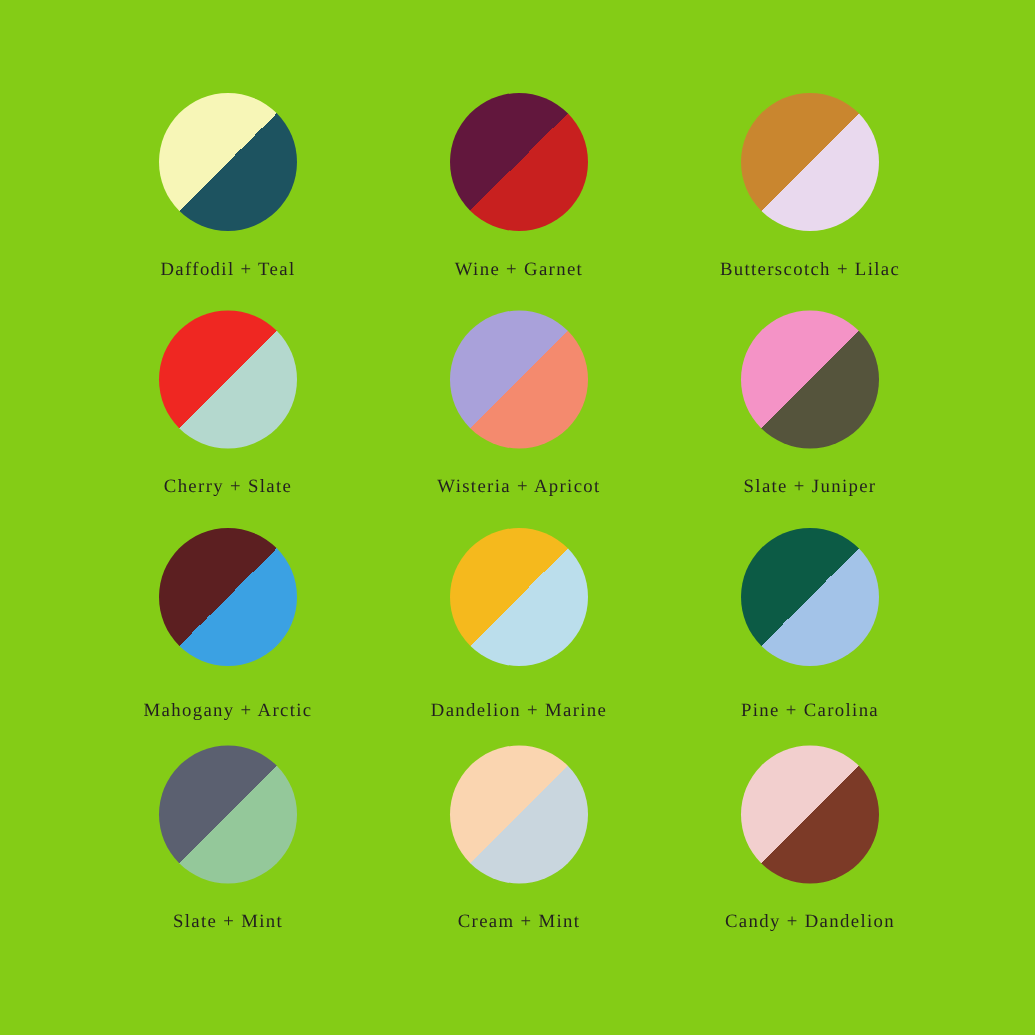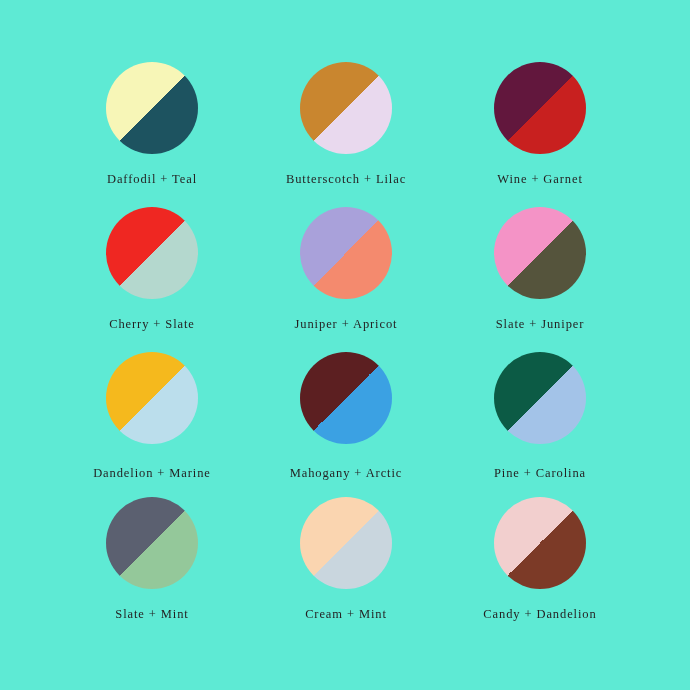--- a/index.html
+++ b/index.html
@@ -68,69 +68,69 @@
 
   
   .swatch-cell.row-0 .swatch-label { margin-top: 19px; }
   .swatch-cell.row-1 .swatch-label { margin-top: 19px; }
   .swatch-cell.row-2 .swatch-label { margin-top: 23px; }
   .swatch-cell.row-3 .swatch-label { }
 </style>
 </head>
 <body style="background: rgb(249, 240, 237);">
 
-<div id="palette-board" style="background: #5eead4; justify-content: center;">
+<div id="palette-board" style="background: #84cc16; justify-content: center;">
   <div id="swatch-grid">
       <div class="swatch-cell row-0">
         <div class="swatch-disc-wrap">
           <div class="swatch-disc" style="background: linear-gradient(135deg, rgb(247, 246, 183) 0%, rgb(247, 246, 183) 50%, rgb(29, 83, 96) 50%, rgb(29, 83, 96) 100%);"></div>
         </div>
         <div class="swatch-label" style="color: rgb(35, 31, 32);">Daffodil + Teal</div>
       </div>
       <div class="swatch-cell row-0">
         <div class="swatch-disc-wrap">
+          <div class="swatch-disc" style="background: linear-gradient(135deg, rgb(98, 23, 61) 0%, rgb(98, 23, 61) 50%, rgb(200, 32, 31) 50%, rgb(200, 32, 31) 100%);"></div>
+        </div>
+        <div class="swatch-label" style="color: rgb(35, 31, 32);">Wine + Garnet</div>
+      </div>
+      <div class="swatch-cell row-0">
+        <div class="swatch-disc-wrap">
           <div class="swatch-disc" style="background: linear-gradient(135deg, rgb(201, 134, 47) 0%, rgb(201, 134, 47) 50%, rgb(233, 217, 238) 50%, rgb(233, 217, 238) 100%);"></div>
         </div>
         <div class="swatch-label" style="color: rgb(35, 31, 32);">Butterscotch + Lilac</div>
-      </div>
-      <div class="swatch-cell row-0">
-        <div class="swatch-disc-wrap">
-          <div class="swatch-disc" style="background: linear-gradient(135deg, rgb(98, 23, 61) 0%, rgb(98, 23, 61) 50%, rgb(200, 32, 31) 50%, rgb(200, 32, 31) 100%);"></div>
-        </div>
-        <div class="swatch-label" style="color: rgb(35, 31, 32);">Wine + Garnet</div>
       </div>
       <div class="swatch-cell row-1">
         <div class="swatch-disc-wrap">
           <div class="swatch-disc" style="background: linear-gradient(135deg, rgb(239, 39, 34) 0%, rgb(239, 39, 34) 50%, rgb(180, 216, 206) 50%, rgb(180, 216, 206) 100%);"></div>
         </div>
         <div class="swatch-label" style="color: rgb(35, 31, 32);">Cherry + Slate</div>
       </div>
       <div class="swatch-cell row-1">
         <div class="swatch-disc-wrap">
           <div class="swatch-disc" style="background: linear-gradient(135deg, rgb(169, 161, 218) 0%, rgb(169, 161, 218) 50%, rgb(244, 138, 110) 50%, rgb(244, 138, 110) 100%);"></div>
         </div>
-        <div class="swatch-label" style="color: rgb(35, 31, 32);">Juniper + Apricot</div>
+        <div class="swatch-label" style="color: rgb(35, 31, 32);">Wisteria + Apricot</div>
       </div>
       <div class="swatch-cell row-1">
         <div class="swatch-disc-wrap">
           <div class="swatch-disc" style="background: linear-gradient(135deg, rgb(244, 147, 198) 0%, rgb(244, 147, 198) 50%, rgb(85, 84, 60) 50%, rgb(85, 84, 60) 100%);"></div>
         </div>
         <div class="swatch-label" style="color: rgb(35, 31, 32);">Slate + Juniper</div>
       </div>
       <div class="swatch-cell row-2">
         <div class="swatch-disc-wrap">
+          <div class="swatch-disc" style="background: linear-gradient(135deg, rgb(92, 31, 33) 0%, rgb(92, 31, 33) 50%, rgb(59, 161, 227) 50%, rgb(59, 161, 227) 100%);"></div>
+        </div>
+        <div class="swatch-label" style="color: rgb(35, 31, 32);">Mahogany + Arctic</div>
+      </div>
+      <div class="swatch-cell row-2">
+        <div class="swatch-disc-wrap">
           <div class="swatch-disc" style="background: linear-gradient(135deg, rgb(245, 185, 29) 0%, rgb(245, 185, 29) 50%, rgb(187, 222, 236) 50%, rgb(187, 222, 236) 100%);"></div>
         </div>
         <div class="swatch-label" style="color: rgb(35, 31, 32);">Dandelion + Marine</div>
-      </div>
-      <div class="swatch-cell row-2">
-        <div class="swatch-disc-wrap">
-          <div class="swatch-disc" style="background: linear-gradient(135deg, rgb(92, 31, 33) 0%, rgb(92, 31, 33) 50%, rgb(59, 161, 227) 50%, rgb(59, 161, 227) 100%);"></div>
-        </div>
-        <div class="swatch-label" style="color: rgb(35, 31, 32);">Mahogany + Arctic</div>
       </div>
       <div class="swatch-cell row-2">
         <div class="swatch-disc-wrap">
           <div class="swatch-disc" style="background: linear-gradient(135deg, rgb(12, 91, 69) 0%, rgb(12, 91, 69) 50%, rgb(163, 195, 232) 50%, rgb(163, 195, 232) 100%);"></div>
         </div>
         <div class="swatch-label" style="color: rgb(35, 31, 32);">Pine + Carolina</div>
       </div>
       <div class="swatch-cell row-3">
         <div class="swatch-disc-wrap">
           <div class="swatch-disc" style="background: linear-gradient(135deg, rgb(91, 96, 112) 0%, rgb(91, 96, 112) 50%, rgb(148, 200, 154) 50%, rgb(148, 200, 154) 100%);"></div>

